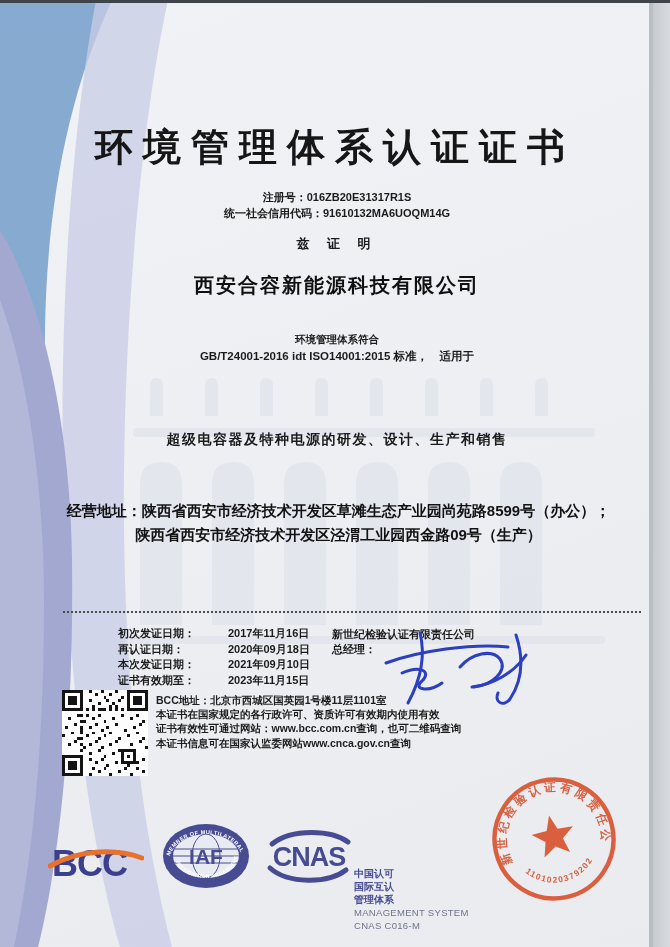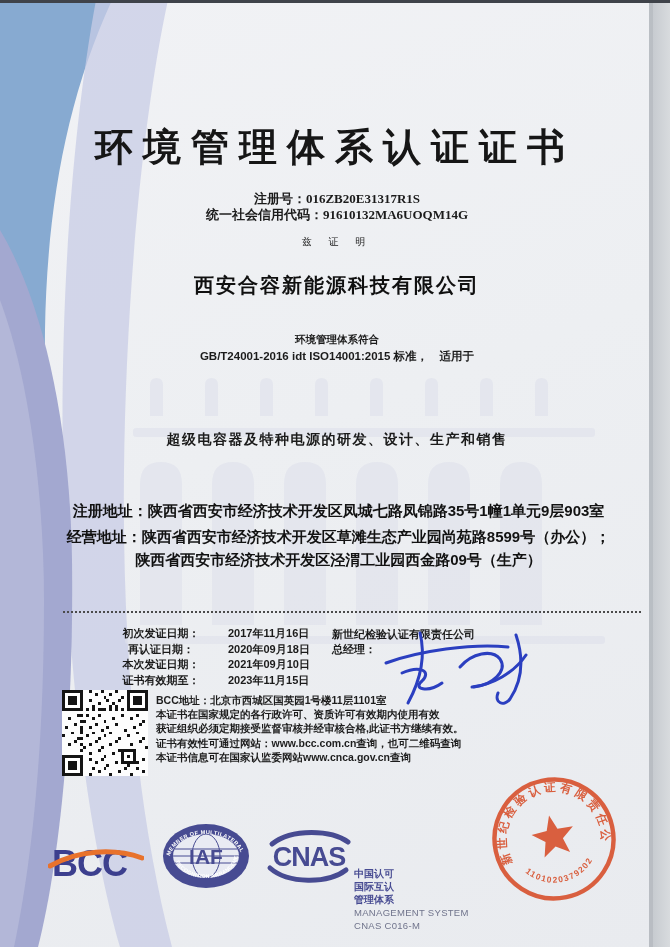--- a/index.html
+++ b/index.html
@@ -6,35 +6,35 @@
   .page{position:relative;width:670px;height:947px;overflow:hidden;
         background:linear-gradient(160deg,#f1f2f5 0%,#edeff2 45%,#e9ebef 100%);
         font-family:"Liberation Sans",sans-serif;color:#1b1b1b;}
   .abs{position:absolute;}
   .center{text-align:center;}
 
   .decor{left:0;top:0;width:670px;height:947px;z-index:0;}
 
   .title{left:30px;right:30px;top:122px;font-family:"Liberation Serif",serif;
          font-size:38px;font-weight:700;letter-spacing:10px;color:#161616;z-index:2;}
-  .regline{left:30px;right:26px;top:190px;font-size:13px;font-weight:700;z-index:2;font-family:Liberation Serif, serif;}
+  .regline{left:30px;right:26px;top:190px;font-size:11px;font-weight:700;z-index:2;}
   .regline2{top:206px;}
-  .certify{left:30px;right:26px;top:235px;font-size:10px;font-weight:400;letter-spacing:7px;z-index:2;}
+  .certify{left:30px;right:26px;top:235px;font-size:13px;font-weight:700;letter-spacing:7px;z-index:2;}
   .company{left:30px;right:26px;top:272px;font-size:20px;font-weight:700;letter-spacing:2px;color:#101010;z-index:2;}
   .conform{left:30px;right:26px;top:333px;font-size:10.5px;font-weight:700;z-index:2;}
   .standard{left:30px;right:26px;top:349px;font-size:11.5px;font-weight:600;z-index:2;}
   .scope{left:30px;right:26px;top:431px;font-size:14px;font-weight:700;letter-spacing:1.5px;z-index:2;}
   .addresses{left:66px;width:545px;top:499px;font-size:15px;font-weight:700;line-height:23.5px;color:#121212;z-index:2;}
   .addresses p{margin:0 0 2px 0;}
 
   .dotted{left:63px;width:578px;top:611px;border-top:2px dotted #4b4b4b;height:0;z-index:2;}
 
   .dates{left:118px;top:626px;z-index:2;font-size:11px;font-weight:700;}
   .dates .row{display:flex;line-height:15.5px;}
-  .dates .lbl{width:86px;text-align:center;}
+  .dates .lbl{width:86px;text-align:left;}
   .dates .val{margin-left:24px;}
 
   .issuer{left:332px;top:627px;z-index:2;font-size:11px;font-weight:700;line-height:15px;}
   .signature{left:368px;top:625px;width:200px;height:90px;z-index:3;}
 
   .qr{left:62px;top:690px;width:86px;height:86px;z-index:2;}
   .notes{left:156px;top:693px;width:330px;font-size:10.5px;font-weight:700;line-height:14.2px;z-index:2;color:#1d1d1d;}
 
   .seal{left:483px;top:768px;width:142px;height:142px;z-index:3;opacity:.9;}
 
@@ -86,21 +86,20 @@
   <div class="abs title center">环境管理体系认证证书</div>
   <div class="abs regline center">注册号：016ZB20E31317R1S</div>
   <div class="abs regline regline2 center">统一社会信用代码：91610132MA6UOQM14G</div>
   <div class="abs certify center">兹 证 明</div>
   <div class="abs company center">西安合容新能源科技有限公司</div>
   <div class="abs conform center">环境管理体系符合</div>
   <div class="abs standard center">GB/T24001-2016 idt ISO14001:2015 标准，　适用于</div>
   <div class="abs scope center">超级电容器及特种电源的研发、设计、生产和销售</div>
 
   <div class="abs addresses center">
-    <p>注册地址：陕西省西安市经济技术开发区凤城七路凤锦路35号1幢1单元9层903室</p>
     <p>经营地址：陕西省西安市经济技术开发区草滩生态产业园尚苑路8599号（办公）；陕西省西安市经济技术开发区泾渭工业园西金路09号（生产）</p>
   </div>
 
   <div class="abs dotted"></div>
 
   <div class="abs dates">
     <div class="row">
       <span class="lbl">初次发证日期：</span>
       <span class="val">2017年11月16日</span>
     </div>
@@ -154,21 +153,20 @@
       <path d="M20 20h5v5h-5z"></path>
     </g>
     <path fill="#fff" d="M21 21h3v3h-3z"></path>
     <path fill="#141414" d="M22 22h1v1h-1z"></path>
     <path fill="#141414" d="M9 0h1v1h-1z M11 1h1v1h-1z M13 0h1v1h-1z M14 2h1v1h-1z M16 1h1v1h-1z M18 0h1v1h-1z M20 2h1v1h-1z M9 3h1v1h-1z M12 4h1v1h-1z M15 3h1v1h-1z M17 4h1v1h-1z M19 3h1v1h-1z M10 5h1v1h-1z M13 6h1v1h-1z M16 5h1v1h-1z M18 5h1v1h-1z M8 8h1v1h-1z M2 9h1v1h-1z M5 8h1v1h-1z M7 10h1v1h-1z M10 9h1v1h-1z M12 8h1v1h-1z M14 10h1v1h-1z M17 9h1v1h-1z M20 8h1v1h-1z M23 9h1v1h-1z M25 8h1v1h-1z M27 10h1v1h-1z M1 12h1v1h-1z M4 11h1v1h-1z M6 13h1v1h-1z M9 12h1v1h-1z M11 11h1v1h-1z M13 13h1v1h-1z M15 12h1v1h-1z M18 11h1v1h-1z M21 13h1v1h-1z M24 12h1v1h-1z M26 11h1v1h-1z M0 15h1v1h-1z M3 14h1v1h-1z M5 16h1v1h-1z M8 15h1v1h-1z M10 14h1v1h-1z M12 16h1v1h-1z M14 15h1v1h-1z M16 14h1v1h-1z M19 16h1v1h-1z M22 15h1v1h-1z M25 14h1v1h-1z M27 16h1v1h-1z M2 18h1v1h-1z M4 17h1v1h-1z M7 19h1v1h-1z M9 18h1v1h-1z M11 17h1v1h-1z M13 19h1v1h-1z M16 18h1v1h-1z M18 17h1v1h-1z M23 18h1v1h-1z M26 17h1v1h-1z M28 19h1v1h-1z M9 21h1v1h-1z M12 20h1v1h-1z M14 22h1v1h-1z M17 21h1v1h-1z M19 20h1v1h-1z M9 23h1v1h-1z M11 24h1v1h-1z M13 23h1v1h-1z M15 25h1v1h-1z M18 24h1v1h-1z M9 28h1v1h-1z M10 26h1v1h-1z M12 27h1v1h-1z M14 26h1v1h-1z M16 28h1v1h-1z M19 27h1v1h-1z M21 26h1v1h-1z M23 28h1v1h-1z M25 26h1v1h-1z M27 27h1v1h-1z M27 23h1v1h-1z M25 24h1v1h-1z M22 25h1v1h-1z M20 23h1v1h-1z"></path>
   </svg>
 
   <div class="abs notes">
     <div>BCC地址：北京市西城区国英园1号楼11层1101室</div>
     <div>本证书在国家规定的各行政许可、资质许可有效期内使用有效</div>
-    <div>获证组织必须定期接受监督审核并经审核合格,此证书方继续有效。</div>
     <div>证书有效性可通过网站：www.bcc.com.cn查询，也可二维码查询</div>
     <div>本证书信息可在国家认监委网站www.cnca.gov.cn查询</div>
   </div>
 
   <svg class="abs seal" viewBox="0 0 160 160">
     <defs>
       <path id="sealTop" d="M 29.3,98.5 A 54,54 0 1 1 130.7,98.5" fill="none"></path>
       <path id="sealBottom" d="M 36,103 A 50,50 0 0 0 124,103" fill="none"></path>
     </defs>
     <g transform="rotate(-12 80 80)">

